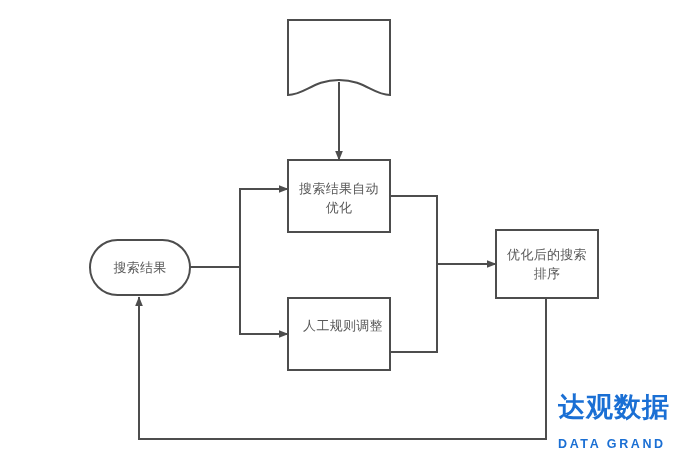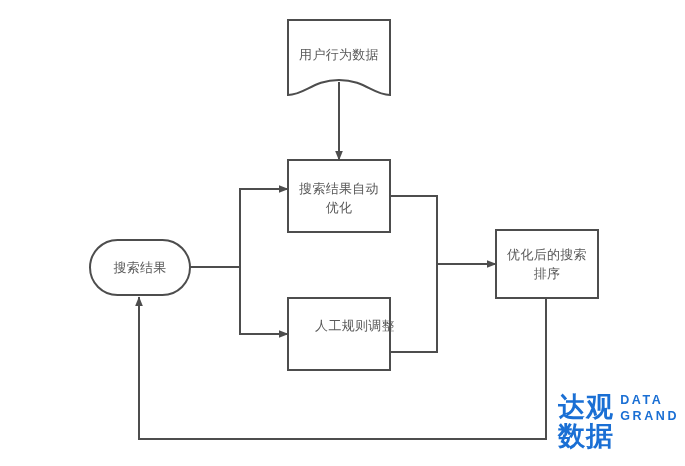--- a/index.html
+++ b/index.html
@@ -37,38 +37,38 @@
     white-space: pre-line;
     pointer-events: none;
   }
   .logo {
     position: absolute;
     left: 558px;
     top: 392px;
     width: 122px;
     height: 52px;
     display: flex;
+    flex-direction: column;
     align-items: flex-start;
-    justify-content: center;
   }
   .logo-cn {
     color: #1a6fd4;
     font-size: 27px;
     font-weight: bold;
     line-height: 29px;
     letter-spacing: 1px;
     font-family: "DejaVu Sans", "Liberation Sans", sans-serif;
   }
   .logo-en {
     color: #1a6fd4;
     font-size: 12.5px;
     font-weight: bold;
     letter-spacing: 2.6px;
     line-height: 16px;
-    margin-top: 0;
+    margin-top: 15px;
     font-family: "Liberation Sans", sans-serif;
   }
 </style>
 </head>
 <body>
 
 <div id="canvas">
 
   <svg class="flow-svg" viewBox="0 0 685 466">
     <defs>
@@ -93,28 +93,27 @@
     <path d="M240,267 L240,189 L288,189" fill="none" stroke="#4d4d4d" stroke-width="2" marker-end="url(#arrowhead)"></path>
     <path d="M240,267 L240,334 L288,334" fill="none" stroke="#4d4d4d" stroke-width="2" marker-end="url(#arrowhead)"></path>
 
     <path d="M390,196 L437,196 L437,264" fill="none" stroke="#4d4d4d" stroke-width="2"></path>
     <path d="M390,352 L437,352 L437,264" fill="none" stroke="#4d4d4d" stroke-width="2"></path>
     <path d="M437,264 L496,264" fill="none" stroke="#4d4d4d" stroke-width="2" marker-end="url(#arrowhead)"></path>
 
     <path d="M546,298 L546,439 L139,439 L139,297" fill="none" stroke="#4d4d4d" stroke-width="2" marker-end="url(#arrowhead)"></path>
   </svg>
 
-  <div class="node-label" style="left:288px; top:20px; width:102px; height:68px;">用户行为数据</div>
 
   <div class="node-label" style="left:90px; top:240px; width:100px; height:55px;text-align:right;">搜索结果</div>
 
   <div class="node-label" style="left:288px; top:160px; width:102px; height:76px;">搜索结果自动
 优化</div>
 
-  <div class="node-label" style="left:304px; top:298px; width:102px; height:55px;border-radius:17px;">人工规则调整</div>
+  <div class="node-label" style="left:292px; top:298px; width:102px; height:55px;border-radius:17px;">人工规则调整</div>
 
   <div class="node-label" style="left:496px; top:230px; width:102px; height:68px;">优化后的搜索
 排序</div>
 
   <div class="logo">
     <div class="logo-cn">达观数据</div>
     <div class="logo-en">DATA GRAND</div>
   </div>
 
 </div>

